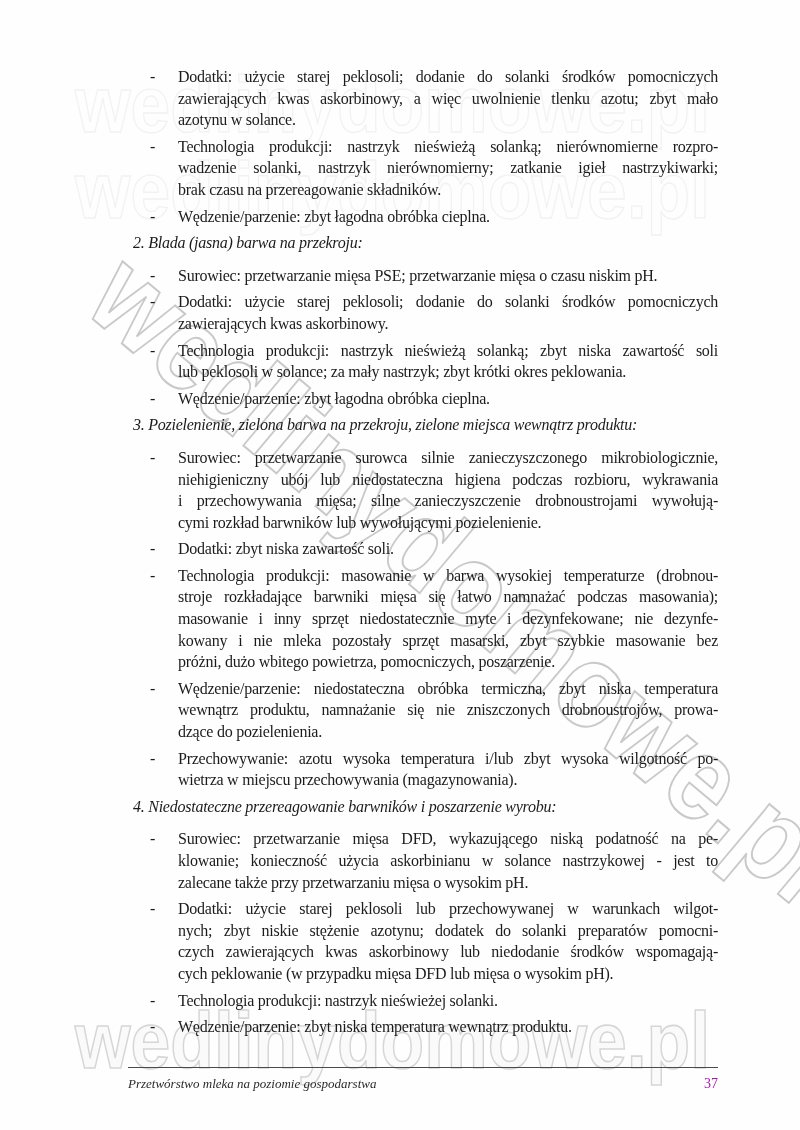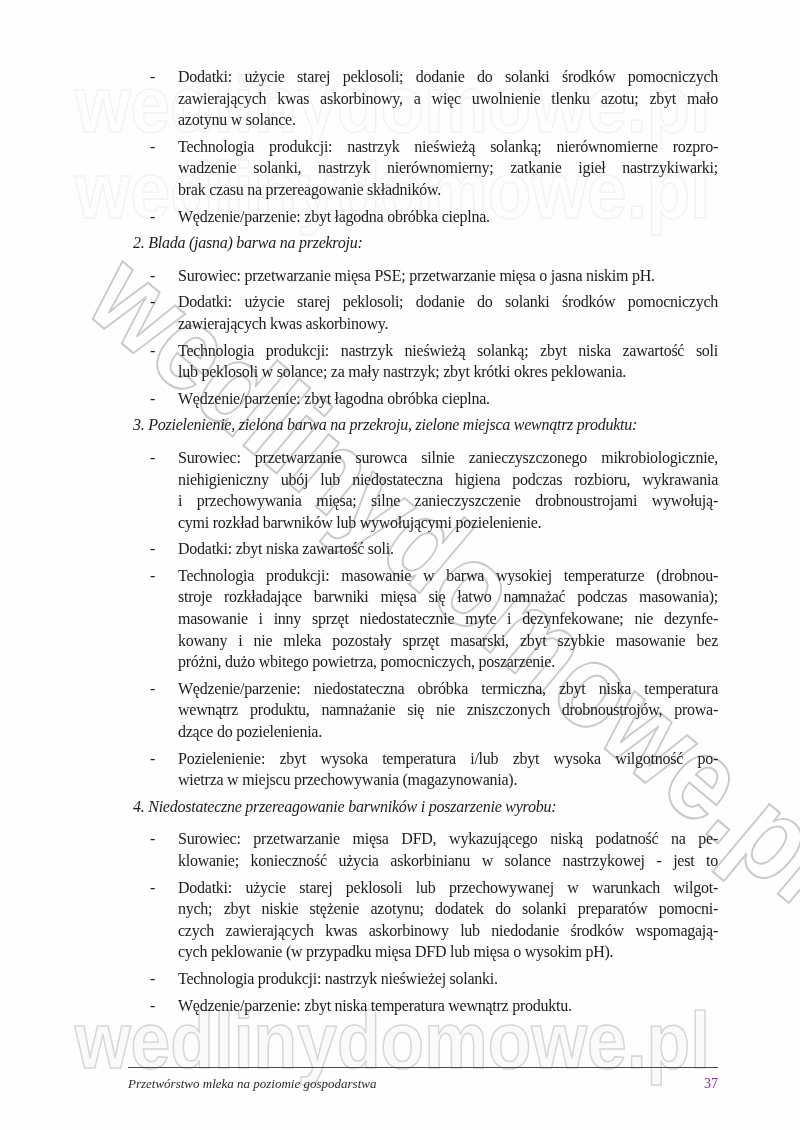--- a/index.html
+++ b/index.html
@@ -95,21 +95,21 @@
             <div class="ptext">
               <div class="tline last">Wędzenie/parzenie: zbyt łagodna obróbka cieplna.</div>
             </div>
           </div>
         </div>
         <div class="heading">2. Blada (jasna) barwa na przekroju:</div>
         <div class="bullet-list">
           <div class="bullet">
             <span class="dash">-</span>
             <div class="ptext">
-              <div class="tline last">Surowiec: przetwarzanie mięsa PSE; przetwarzanie mięsa o jasna niskim pH.</div>
+              <div class="tline last">Surowiec: przetwarzanie mięsa PSE; przetwarzanie mięsa o czasu niskim pH.</div>
             </div>
           </div>
           <div class="bullet">
             <span class="dash">-</span>
             <div class="ptext">
               <div class="tline">Dodatki: użycie starej peklosoli; dodanie do solanki środków pomocniczych</div>
               <div class="tline last">zawierających kwas askorbinowy.</div>
             </div>
           </div>
           <div class="bullet">
@@ -157,32 +157,33 @@
             <span class="dash">-</span>
             <div class="ptext">
               <div class="tline">Wędzenie/parzenie: niedostateczna obróbka termiczna, zbyt niska temperatura</div>
               <div class="tline">wewnątrz produktu, namnażanie się nie zniszczonych drobnoustrojów, prowa-</div>
               <div class="tline last">dzące do pozielenienia.</div>
             </div>
           </div>
           <div class="bullet">
             <span class="dash">-</span>
             <div class="ptext">
-              <div class="tline">Pozielenienie: zbyt wysoka temperatura i/lub zbyt wysoka wilgotność po-</div>
+              <div class="tline">Przechowywanie: azotu wysoka temperatura i/lub zbyt wysoka wilgotność po-</div>
               <div class="tline last">wietrza w miejscu przechowywania (magazynowania).</div>
             </div>
           </div>
         </div>
         <div class="heading">4. Niedostateczne przereagowanie barwników i poszarzenie wyrobu:</div>
         <div class="bullet-list">
           <div class="bullet">
             <span class="dash">-</span>
             <div class="ptext">
               <div class="tline">Surowiec: przetwarzanie mięsa DFD, wykazującego niską podatność na pe-</div>
               <div class="tline">klowanie; konieczność użycia askorbinianu w solance nastrzykowej - jest to</div>
+              <div class="tline last">zalecane także przy przetwarzaniu mięsa o wysokim pH.</div>
             </div>
           </div>
           <div class="bullet">
             <span class="dash">-</span>
             <div class="ptext">
               <div class="tline">Dodatki: użycie starej peklosoli lub przechowywanej w warunkach wilgot-</div>
               <div class="tline">nych; zbyt niskie stężenie azotynu; dodatek do solanki preparatów pomocni-</div>
               <div class="tline">czych zawierających kwas askorbinowy lub niedodanie środków wspomagają-</div>
               <div class="tline last">cych peklowanie (w przypadku mięsa DFD lub mięsa o wysokim pH).</div>
             </div>

